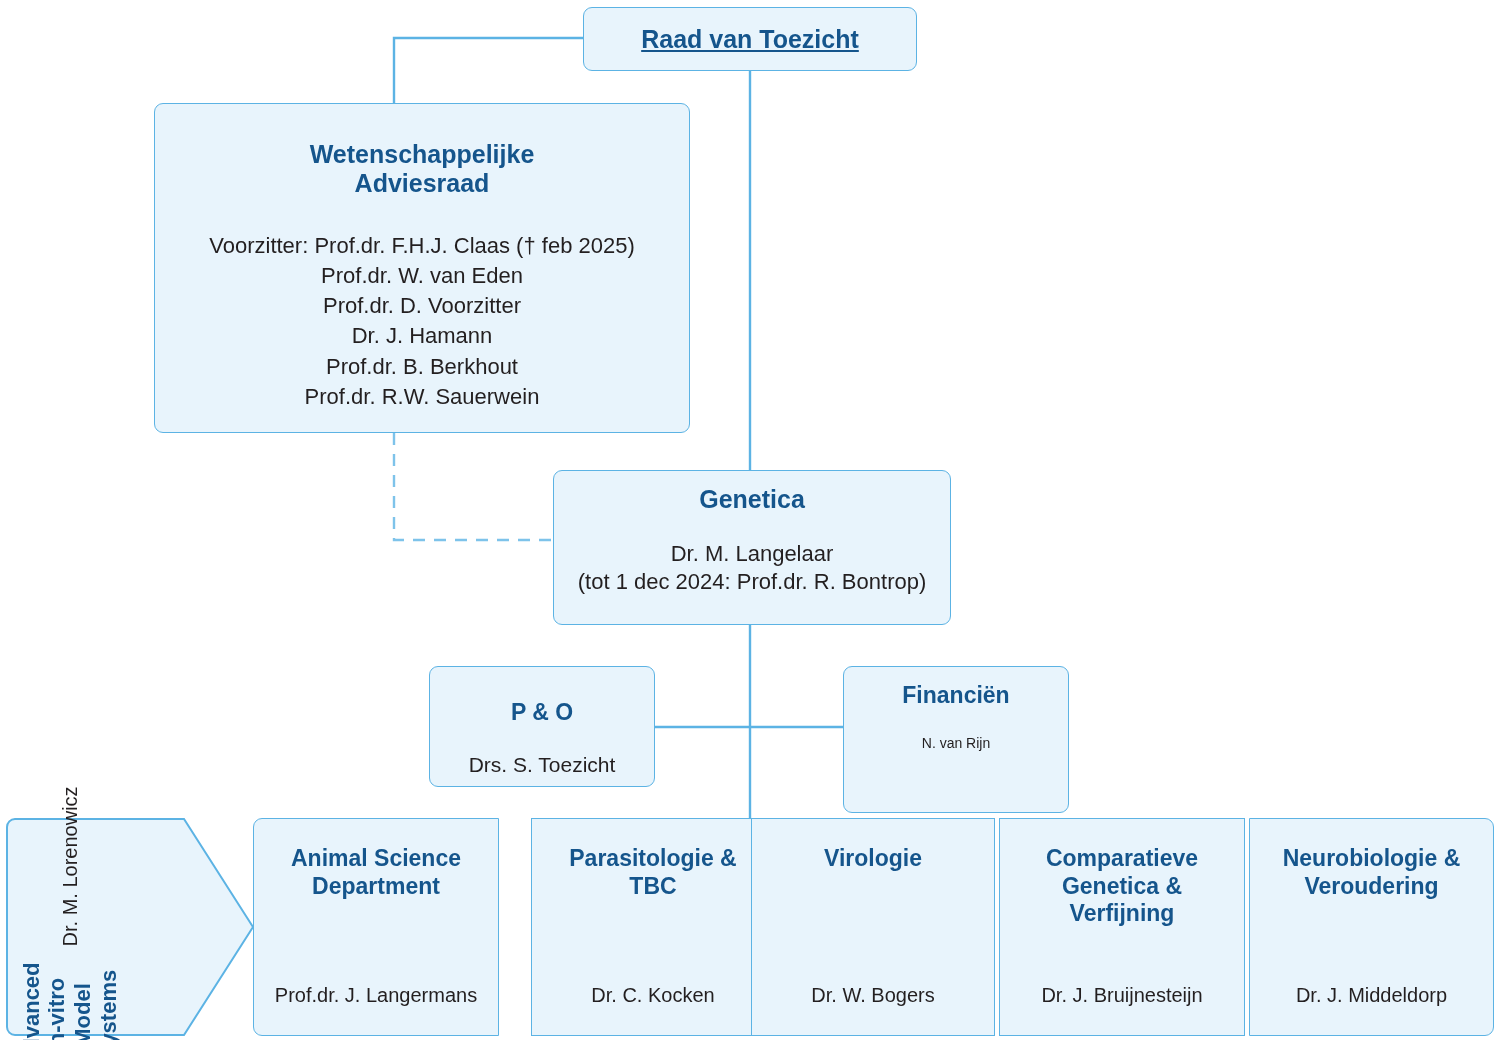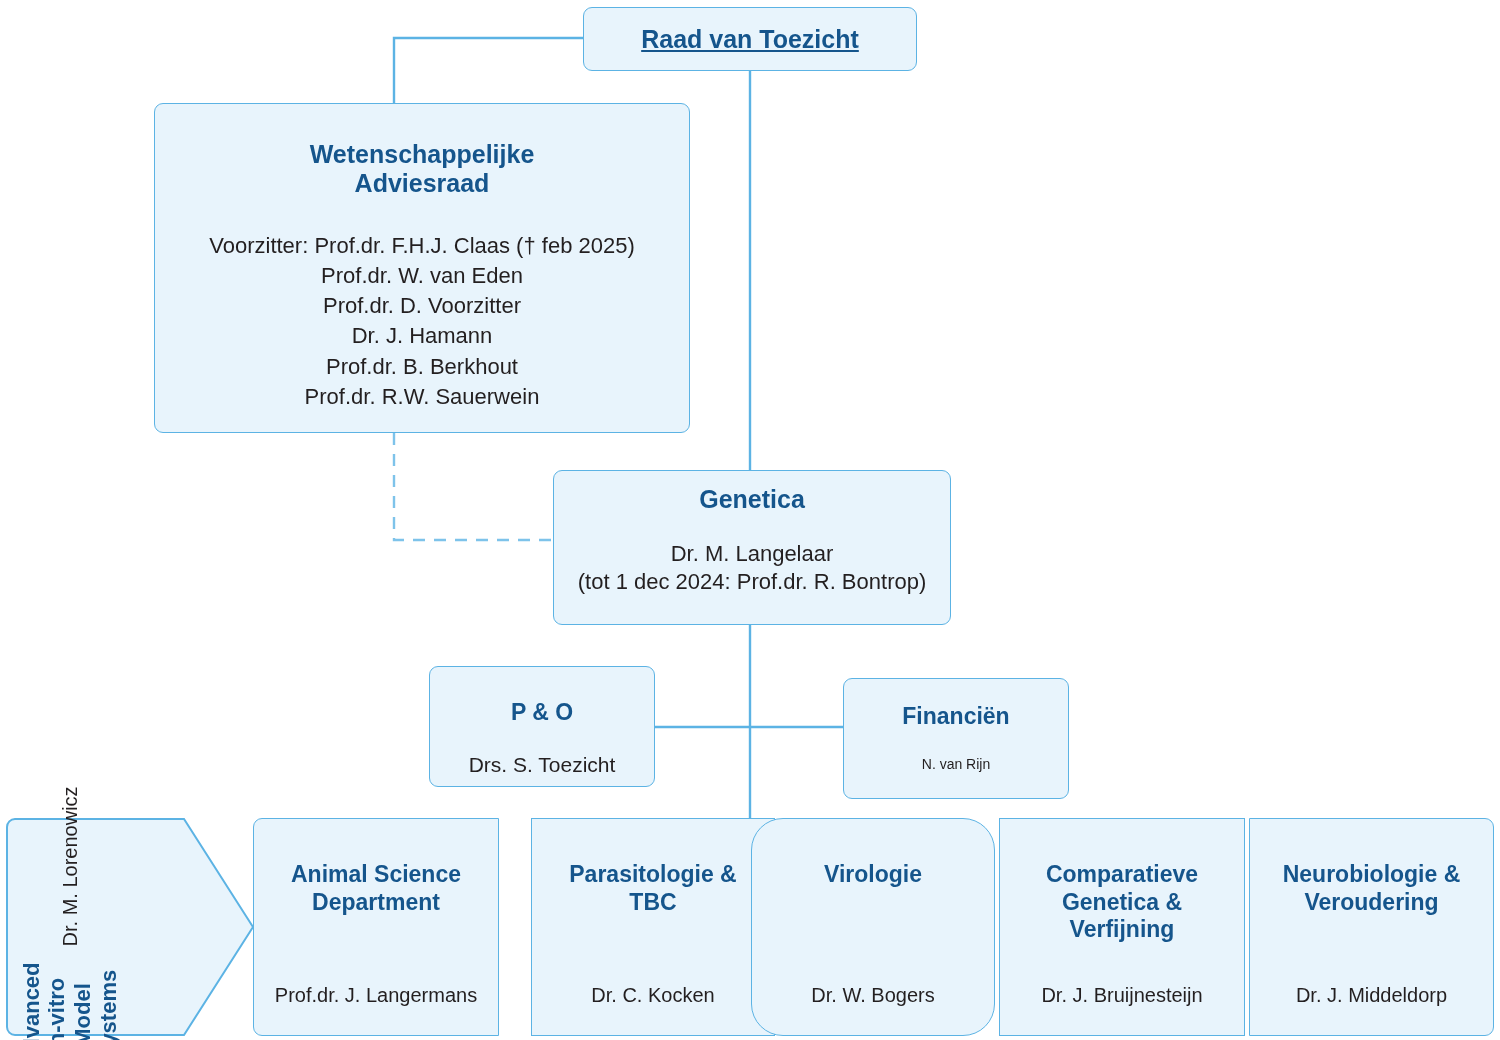--- a/index.html
+++ b/index.html
@@ -80,58 +80,57 @@
   #box-directeur .body { font-size: 22px; margin-top: 26px; }
 
   #box-po {
     left: 429px; top: 666px; width: 226px; height: 121px;
     padding-top: 32px;
   }
   #box-po .title { font-size: 23px; }
   #box-po .body { font-size: 21px; margin-top: 26px; }
 
   #box-financien {
-    left: 843px; top: 666px; width: 226px; height: 121px;
-    padding-top: 24px;
-    margin-top: 12px;
+    left: 843px; top: 666px; width: 226px; height: 147px;
+    padding-top: 15px;
   }
   #box-financien .title { font-size: 23px; }
   #box-financien .body { font-size: 14px; margin-top: 26px; }
 
   
   .dept {
     position: absolute;
     top: 818px;
     height: 218px;
     box-sizing: border-box;
     background: #e8f4fc;
     border: 1.6px solid #5cb3e4;
     display: flex;
     flex-direction: column;
     align-items: center;
-    padding-top: 42px;
+    padding-top: 26px;
   }
   .dept .title {
     font-weight: bold;
     color: #15558c;
     font-size: 23px;
     text-align: center;
     line-height: 1.2;
   }
   .dept .person {
     position: absolute;
     bottom: 28px;
     left: 0; right: 0;
     text-align: center;
     font-size: 20px;
     color: #231f20;
   }
   #dept-0 { left: 253px; width: 246px; border-radius: 9px 0 0 9px; }
   #dept-1 { left: 503px; width: 244px; margin-left: 28px; }
-  #dept-2 { left: 751px; width: 244px; border-radius: 32px; }
+  #dept-2 { left: 751px; width: 244px; }
   #dept-3 { left: 999px; width: 246px; }
   #dept-4 { left: 1249px; width: 245px; border-radius: 0 9px 9px 0; }
 
   
   #box-advanced {
     position: absolute;
     left: 6px; top: 818px;
     width: 248px; height: 218px;
   }
   #box-advanced .shape {

